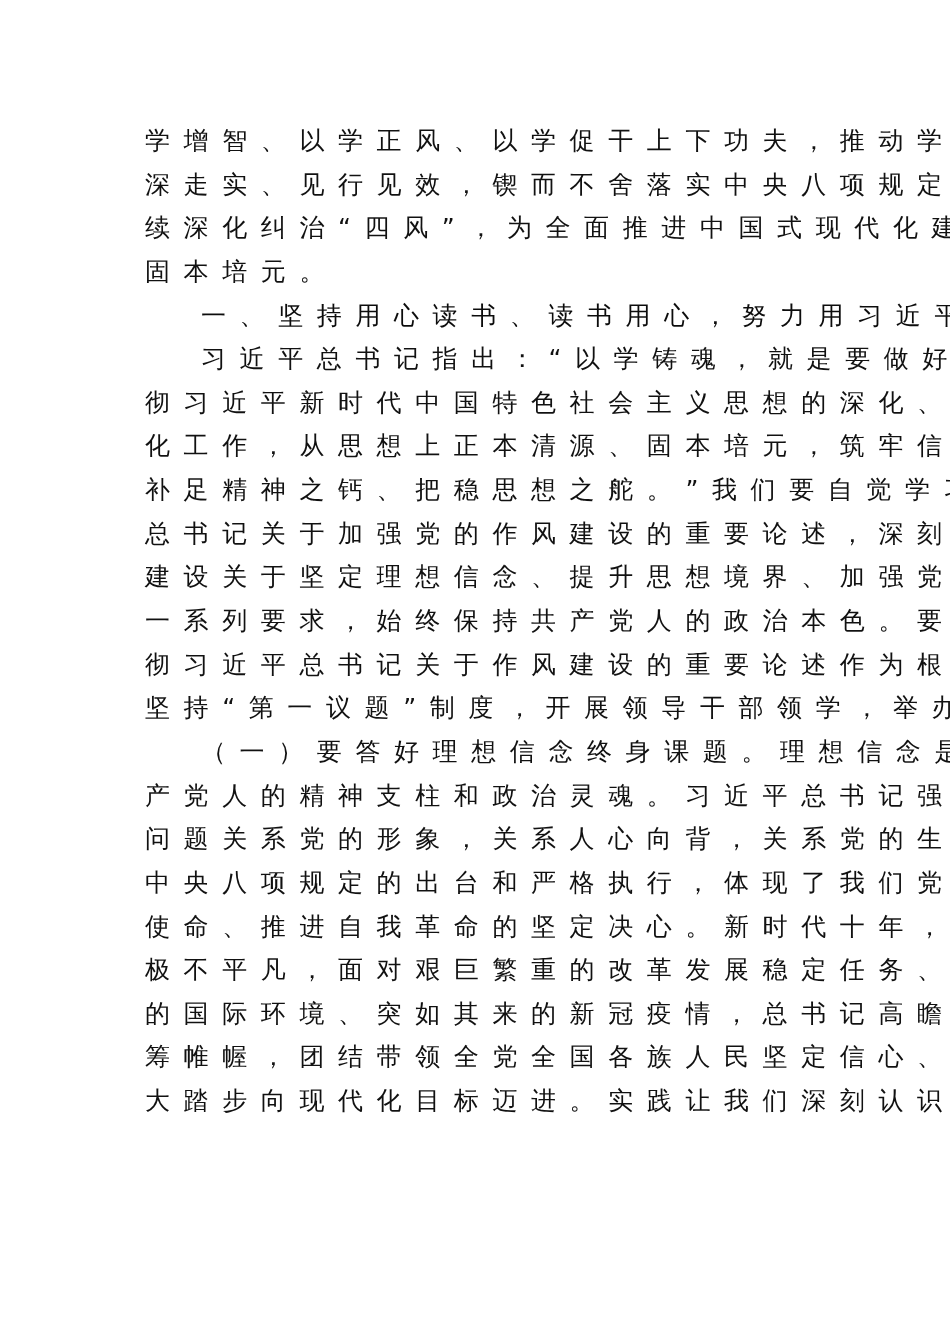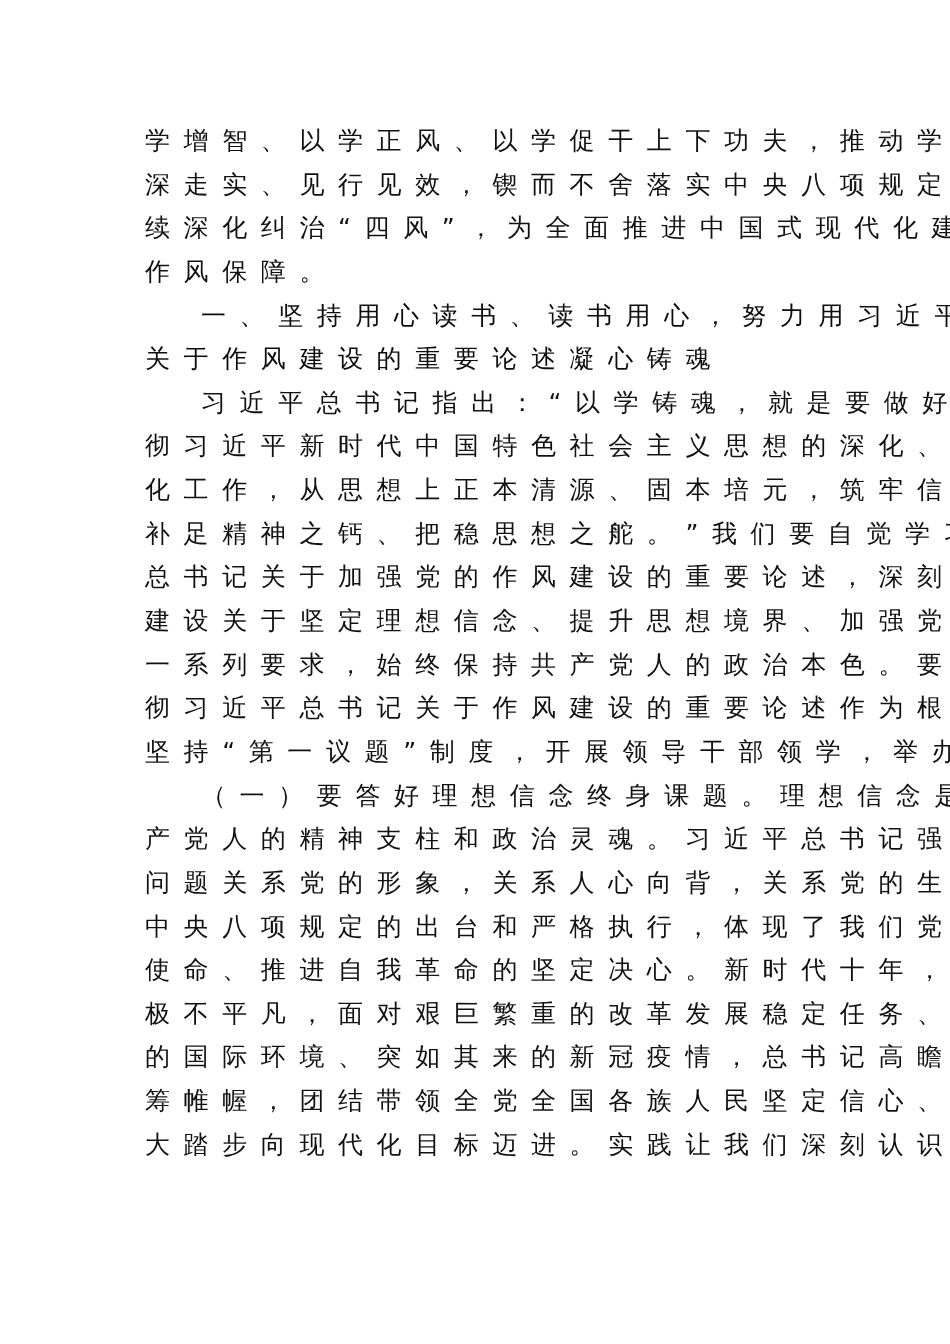--- a/index.html
+++ b/index.html
@@ -47,26 +47,25 @@
 </head>
 <body>
 
 <div class="page">
   <div class="body-text">
 
     <div class="paragraph">
       <div class="line">学增智、以学正风、以学促干上下功夫，推动学习教育走</div>
       <div class="line">深走实、见行见效，锲而不舍落实中央八项规定精神，持</div>
       <div class="line">续深化纠治“四风”，为全面推进中国式现代化建设提供</div>
-      <div class="line">作风保障。</div>
+      <div class="line">固本培元。</div>
     </div>
 
     <div class="paragraph">
       <div class="line heading indent">一、坚持用心读书、读书用心，努力用习近平总书记</div>
-      <div class="line heading">关于作风建设的重要论述凝心铸魂</div>
     </div>
 
     <div class="paragraph">
       <div class="line indent">习近平总书记指出：“以学铸魂，就是要做好学习贯</div>
       <div class="line">彻习近平新时代中国特色社会主义思想的深化、内化、转</div>
       <div class="line">化工作，从思想上正本清源、固本培元，筑牢信仰之基、</div>
       <div class="line">补足精神之钙、把稳思想之舵。”我们要自觉学习习近平</div>
       <div class="line">总书记关于加强党的作风建设的重要论述，深刻领会作风</div>
       <div class="line">建设关于坚定理想信念、提升思想境界、加强党性锻炼等</div>
       <div class="line">一系列要求，始终保持共产党人的政治本色。要把学习贯</div>

